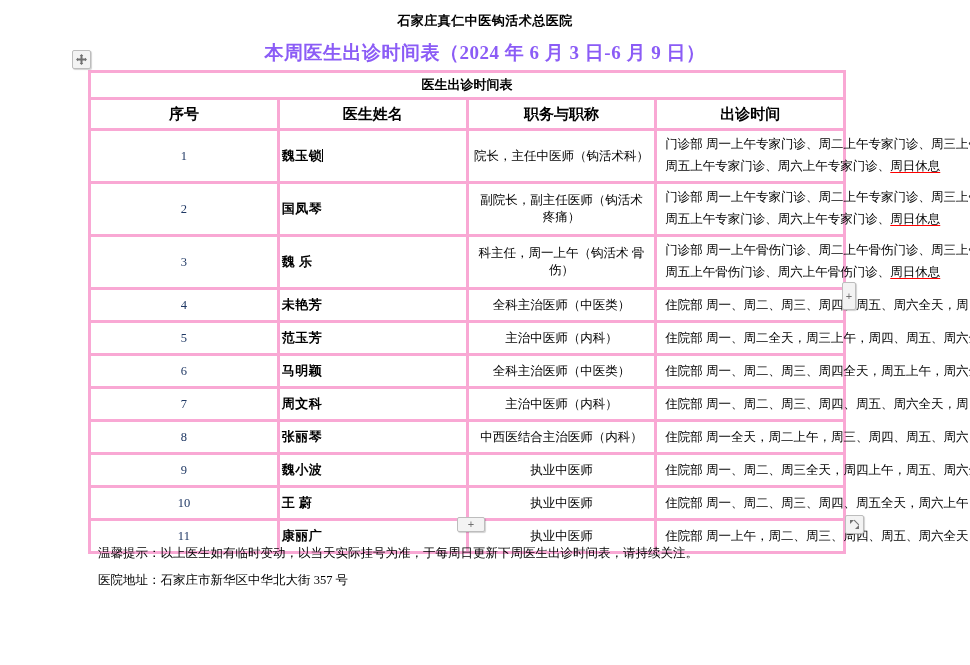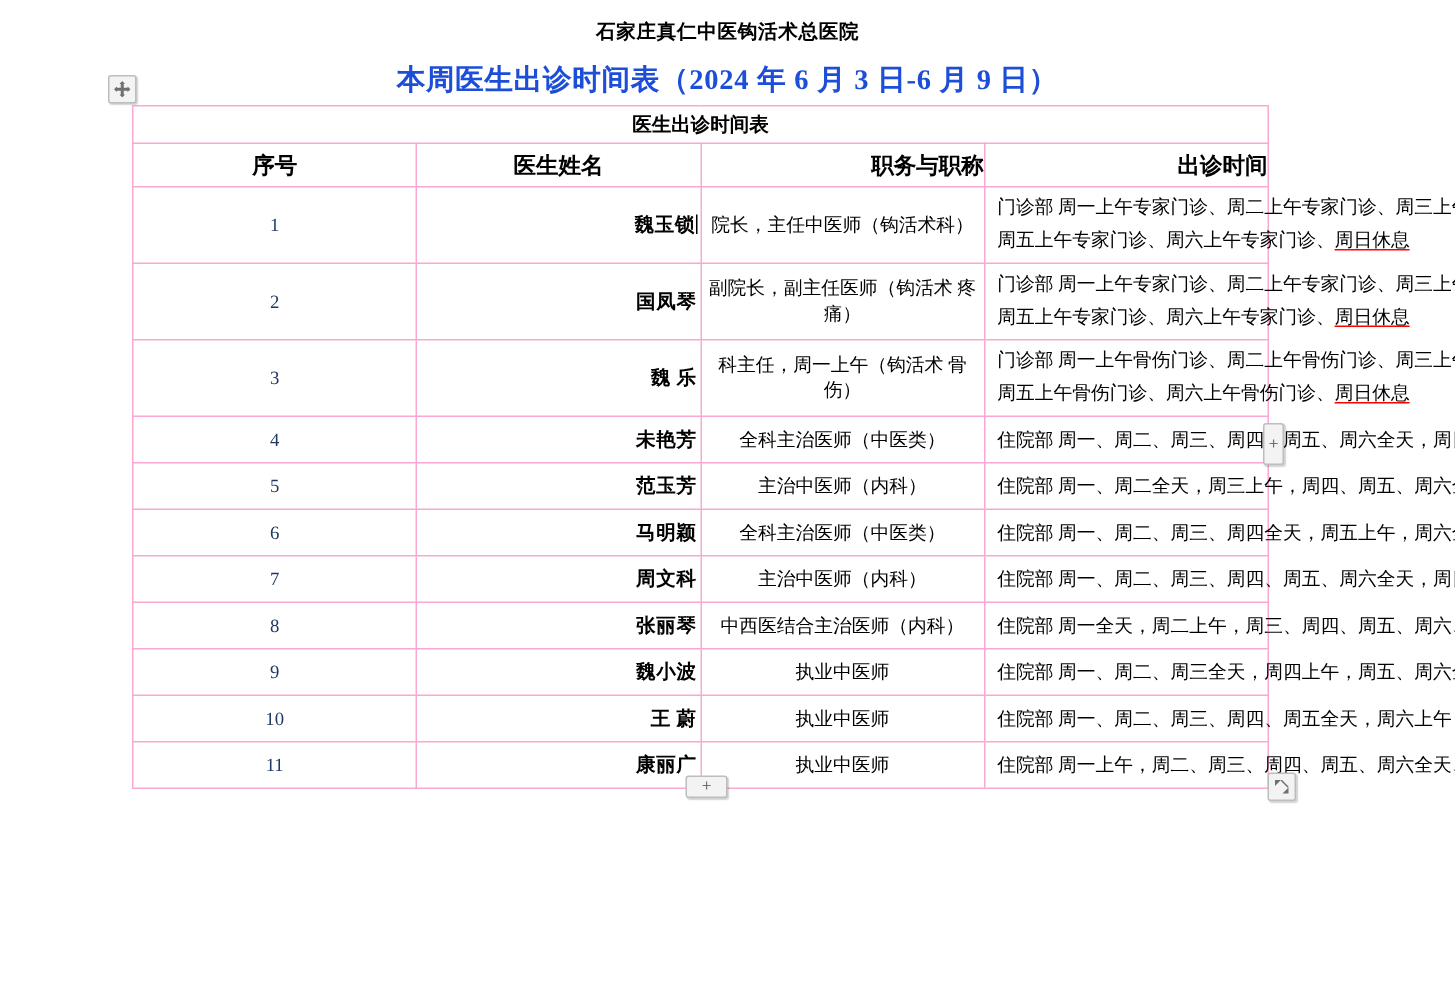--- a/index.html
+++ b/index.html
@@ -26,59 +26,59 @@
     color: #000;
     letter-spacing: 0.5px;
   }
   .doc-title {
     position: absolute;
     left: 0; top: 40px;
     width: 970px;
     text-align: center;
     font-size: 19px;
     font-weight: bold;
-    color: #1d4ed8;
+    color: #8b5cf6;
     letter-spacing: 0.5px;
   }
 
   
   .table-wrap {
     position: absolute;
     left: 88px; top: 70px;
     width: 758px;
   }
   table.sched {
     border-collapse: collapse;
     width: 758px;
     table-layout: fixed;
     background: #fff;
   }
   table.sched td, table.sched th {
-    border: 1px solid #f9a8d4;
+    border: 3px solid #f9a8d4;
     padding: 0;
     vertical-align: middle;
     color: #000;
   }
   .cap-row td {
     height: 24px;
     text-align: center;
     font-size: 13px;
     font-weight: bold;
   }
   .hdr-row td {
     height: 28px;
     font-size: 15px;
     font-weight: bold;
     padding: 0 5px;
   }
   .hdr-row td.c-num, .hdr-row td.c-name { text-align: center; }
-  .hdr-row td.c-role, .hdr-row td.c-time { text-align: right; }
+  .hdr-row td.c-role, .hdr-row td.c-time { text-align: center; }
 
   .c-num  { width: 37px;  text-align: center; }
-  .c-name { width: 52px;  text-align: right; }
+  .c-name { width: 52px;  text-align: left; }
   .c-role { width: 191px; text-align: center; }
   .c-time { width: 476px; text-align: left; }
 
   tr.drow td { font-size: 12.5px; }
   tr.drow td.c-num {
     color: #1f3864;
     font-size: 12.5px;
   }
   tr.drow td.c-name {
     font-weight: bold;
@@ -254,20 +254,22 @@
             <td class="c-num">11</td>
             <td class="c-name"><span>康丽广</span></td>
             <td class="c-role">执业中医师</td>
             <td class="c-time"><span class="one-line">住院部  周一上午，周二、周三、周四、周五、周六全天、周日休息</span></td>
           </tr>
         </tbody>
     </table>
   </div>
 
   <div class="notes">
+      <p>温馨提示：以上医生如有临时变动，以当天实际挂号为准，于每周日更新下周医生出诊时间表，请持续关注。</p>
+      <p>医院地址：石家庄市新华区中华北大街 357 号</p>
     </div>
 
   <div class="handle handle-move" title="move">
     <svg width="11" height="11" viewBox="0 0 11 11" aria-hidden="true">
       <g fill="#707070">
         <rect x="4.5" y="1" width="2" height="9"></rect>
         <rect x="1" y="4.5" width="9" height="2"></rect>
         <polygon points="5.5,0 7.3,2 3.7,2"></polygon>
         <polygon points="5.5,11 7.3,9 3.7,9"></polygon>
         <polygon points="0,5.5 2,3.7 2,7.3"></polygon>

